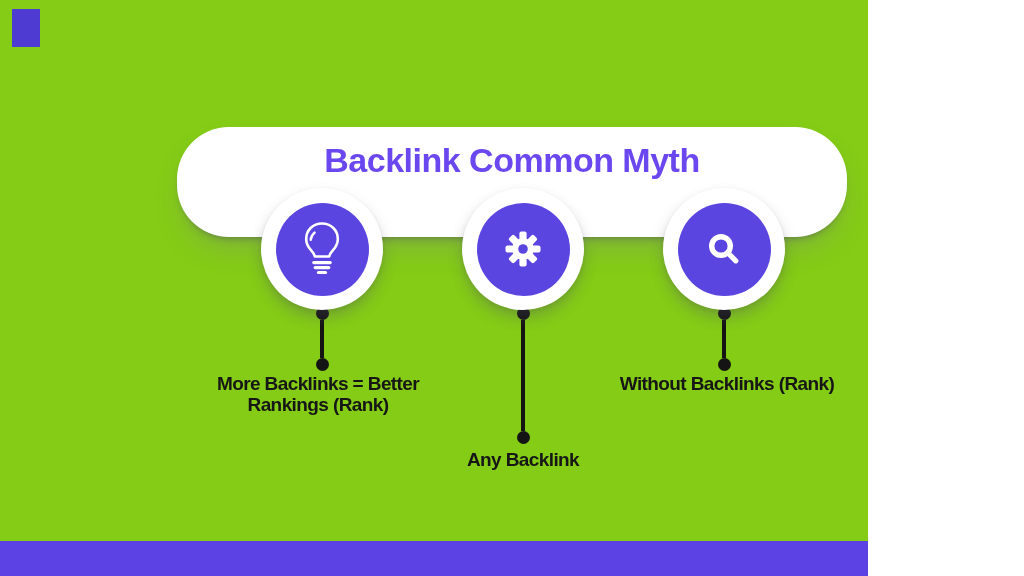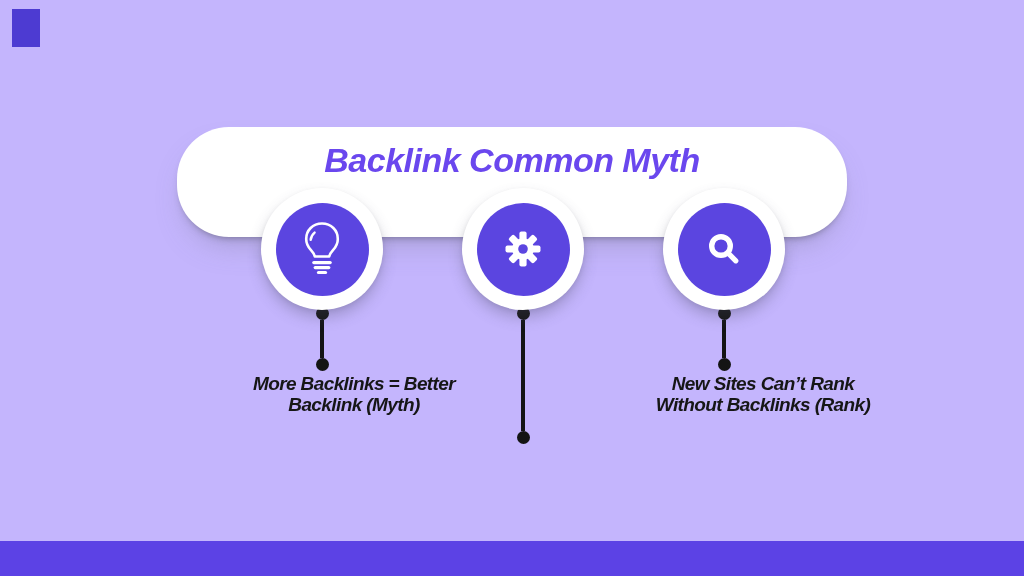--- a/index.html
+++ b/index.html
@@ -1,19 +1,18 @@
 <!DOCTYPE html>
 <html style="--circle-purple: #5B45E0; --title-purple: #6A47EE; --bar-purple: #5C42E5; --corner-purple: #4D3BD2; --connector-black: #141414; --label-dark: #161616; --card-white: #FFFFFF;"><head>
 <meta charset="utf-8">
 <style>
   html,body{margin:0;padding:0;background:#ffffff;}
   .stage{
-    position:relative;width:1024px;height:576px;background:#c4b5fd;overflow:hidden;
+    position:relative;width:868px;height:576px;background:#84cc16;overflow:hidden;
     font-family:"Liberation Sans","DejaVu Sans",sans-serif;
-    font-style:italic;
   }
   .corner-accent{
     position:absolute;left:12px;top:9px;width:28px;height:38px;
     background:var(--corner-purple,#4D3BD2);
   }
   .header-card{
     position:absolute;left:177px;top:127px;width:670px;height:110px;
     background:var(--card-white,#ffffff);border-radius:52px;
     box-shadow:0 5px 7px -4px rgba(70,70,85,.50), 0 16px 28px -8px rgba(120,120,145,.35);
     display:flex;justify-content:center;align-items:flex-start;z-index:1;
@@ -37,21 +36,21 @@
     position:absolute;z-index:1;display:flex;flex-direction:column;align-items:center;width:14px;
   }
   .connector .dot{width:13px;height:13px;border-radius:50%;background:var(--connector-black,#141414);flex:0 0 auto;}
   .connector .stem{width:3.5px;background:var(--connector-black,#141414);flex:0 0 auto;}
   .connector-1{left:315px;top:307px;} .connector-1 .stem{height:38px;}
   .connector-2{left:516px;top:307px;} .connector-2 .stem{height:111px;}
   .connector-3{left:717px;top:307px;} .connector-3 .stem{height:38px;}
   .label{
     position:absolute;transform:translateX(-50%);text-align:center;z-index:2;
     font-weight:bold;font-size:19px;line-height:20.5px;letter-spacing:-0.6px;
-    color:var(--label-dark,#161616);white-space:nowrap;margin-left:36px;
+    color:var(--label-dark,#161616);white-space:nowrap;
   }
   .label .label-line{display:block;}
   .label-1{left:318px;top:374px;}
   .label-2{left:523px;top:450px;}
   .label-3{left:727px;top:374px;}
   .bottom-bar{
     position:absolute;left:0;top:541px;width:1024px;height:35px;
     background:var(--bar-purple,#5C42E5);
   }
 </style>
@@ -117,24 +116,24 @@
     <span class="dot"></span>
   </div>
   <div class="connector connector-3">
     <span class="dot"></span>
     <span class="stem"></span>
     <span class="dot"></span>
   </div>
 
   <div class="label label-1">
     <span class="label-line">More Backlinks = Better</span>
-    <span class="label-line">Backlink (Myth)</span>
+    <span class="label-line">Rankings (Rank)</span>
   </div>
   <div class="label label-2">
+    <span class="label-line">Any Backlink</span>
   </div>
   <div class="label label-3">
-    <span class="label-line">New Sites Can’t Rank</span>
     <span class="label-line">Without Backlinks (Rank)</span>
   </div>
 
   <div class="bottom-bar"></div>
 
 </div>
 
 </body></html>

